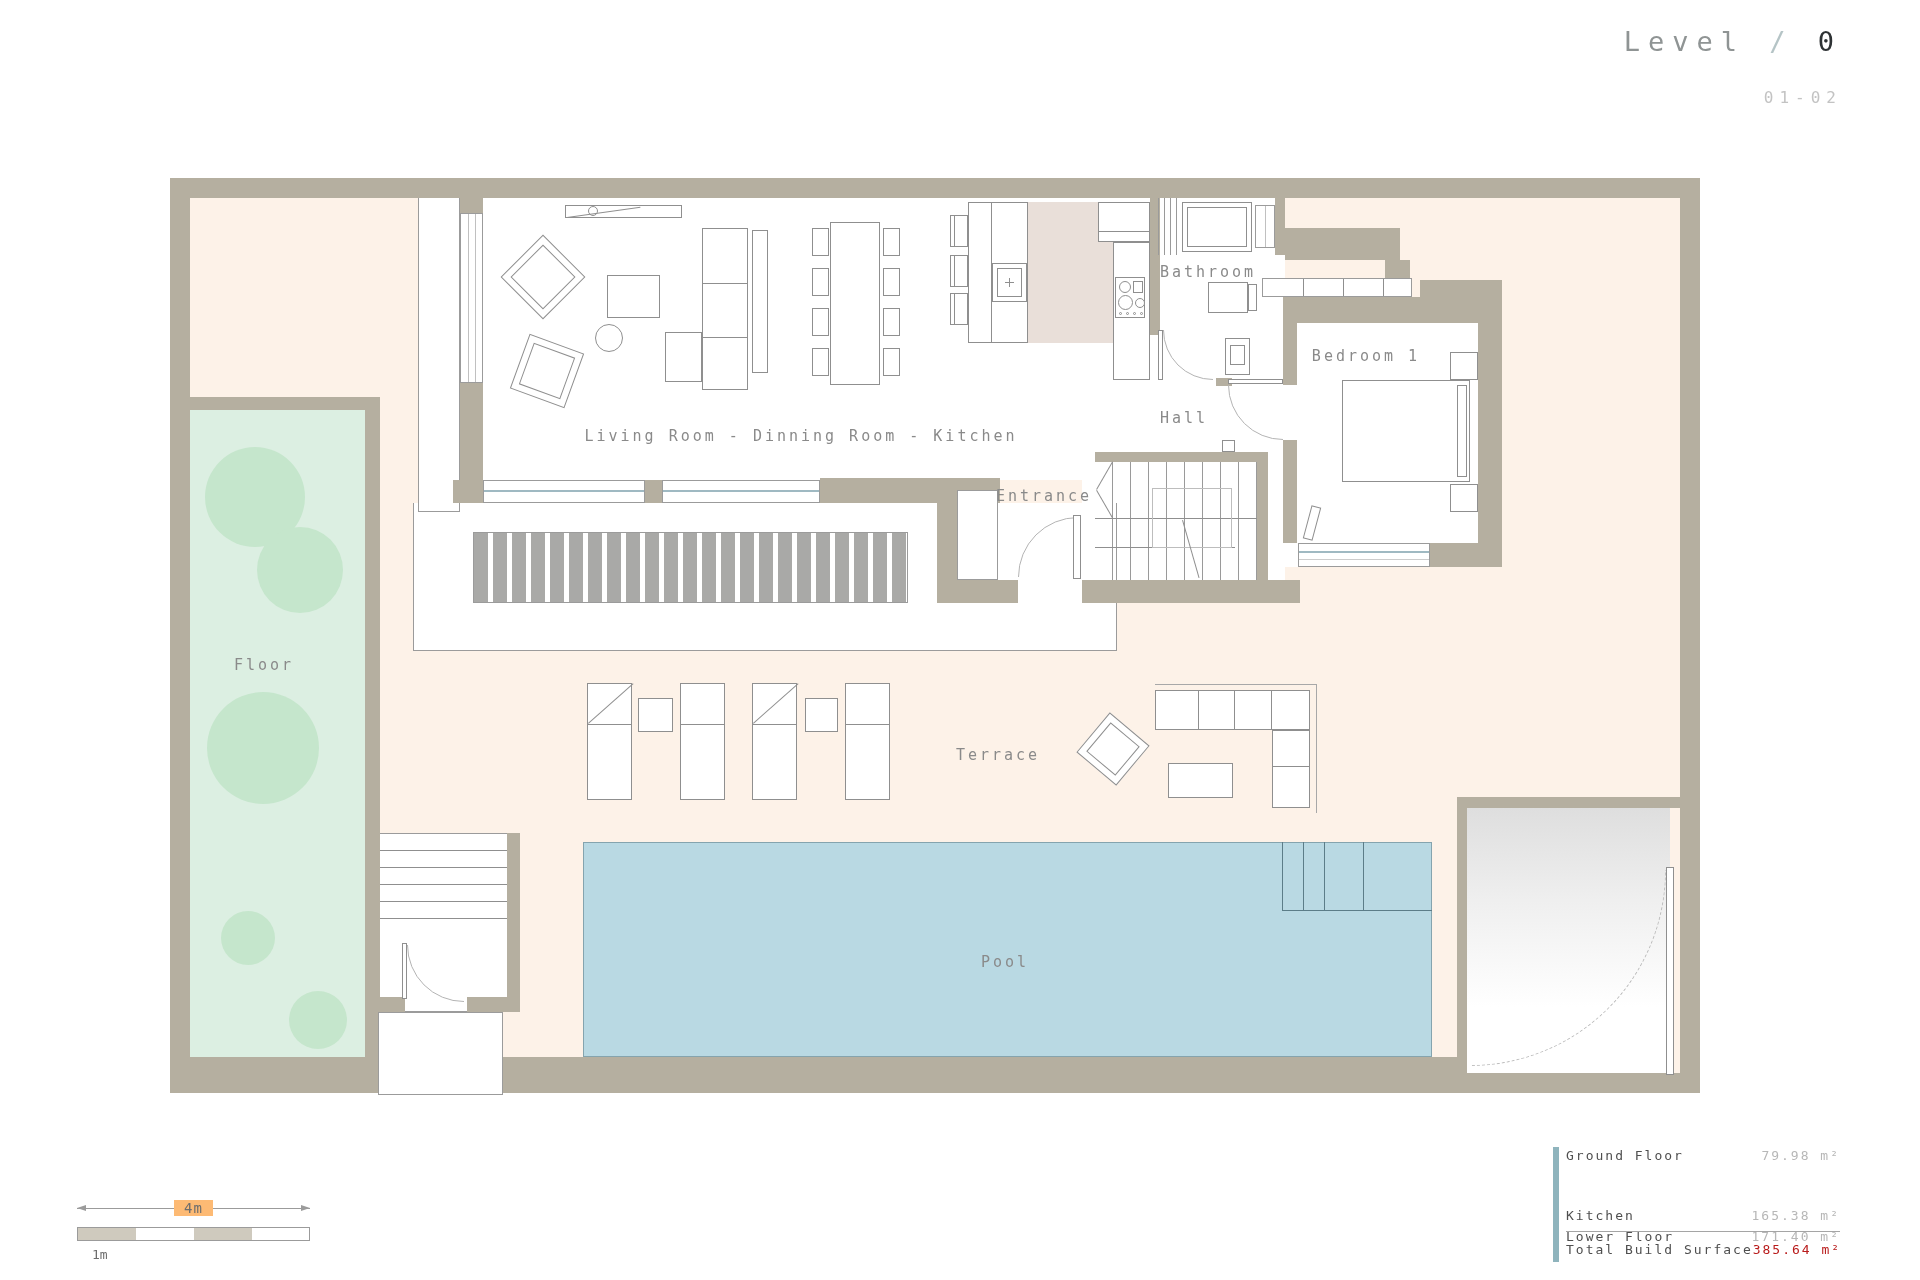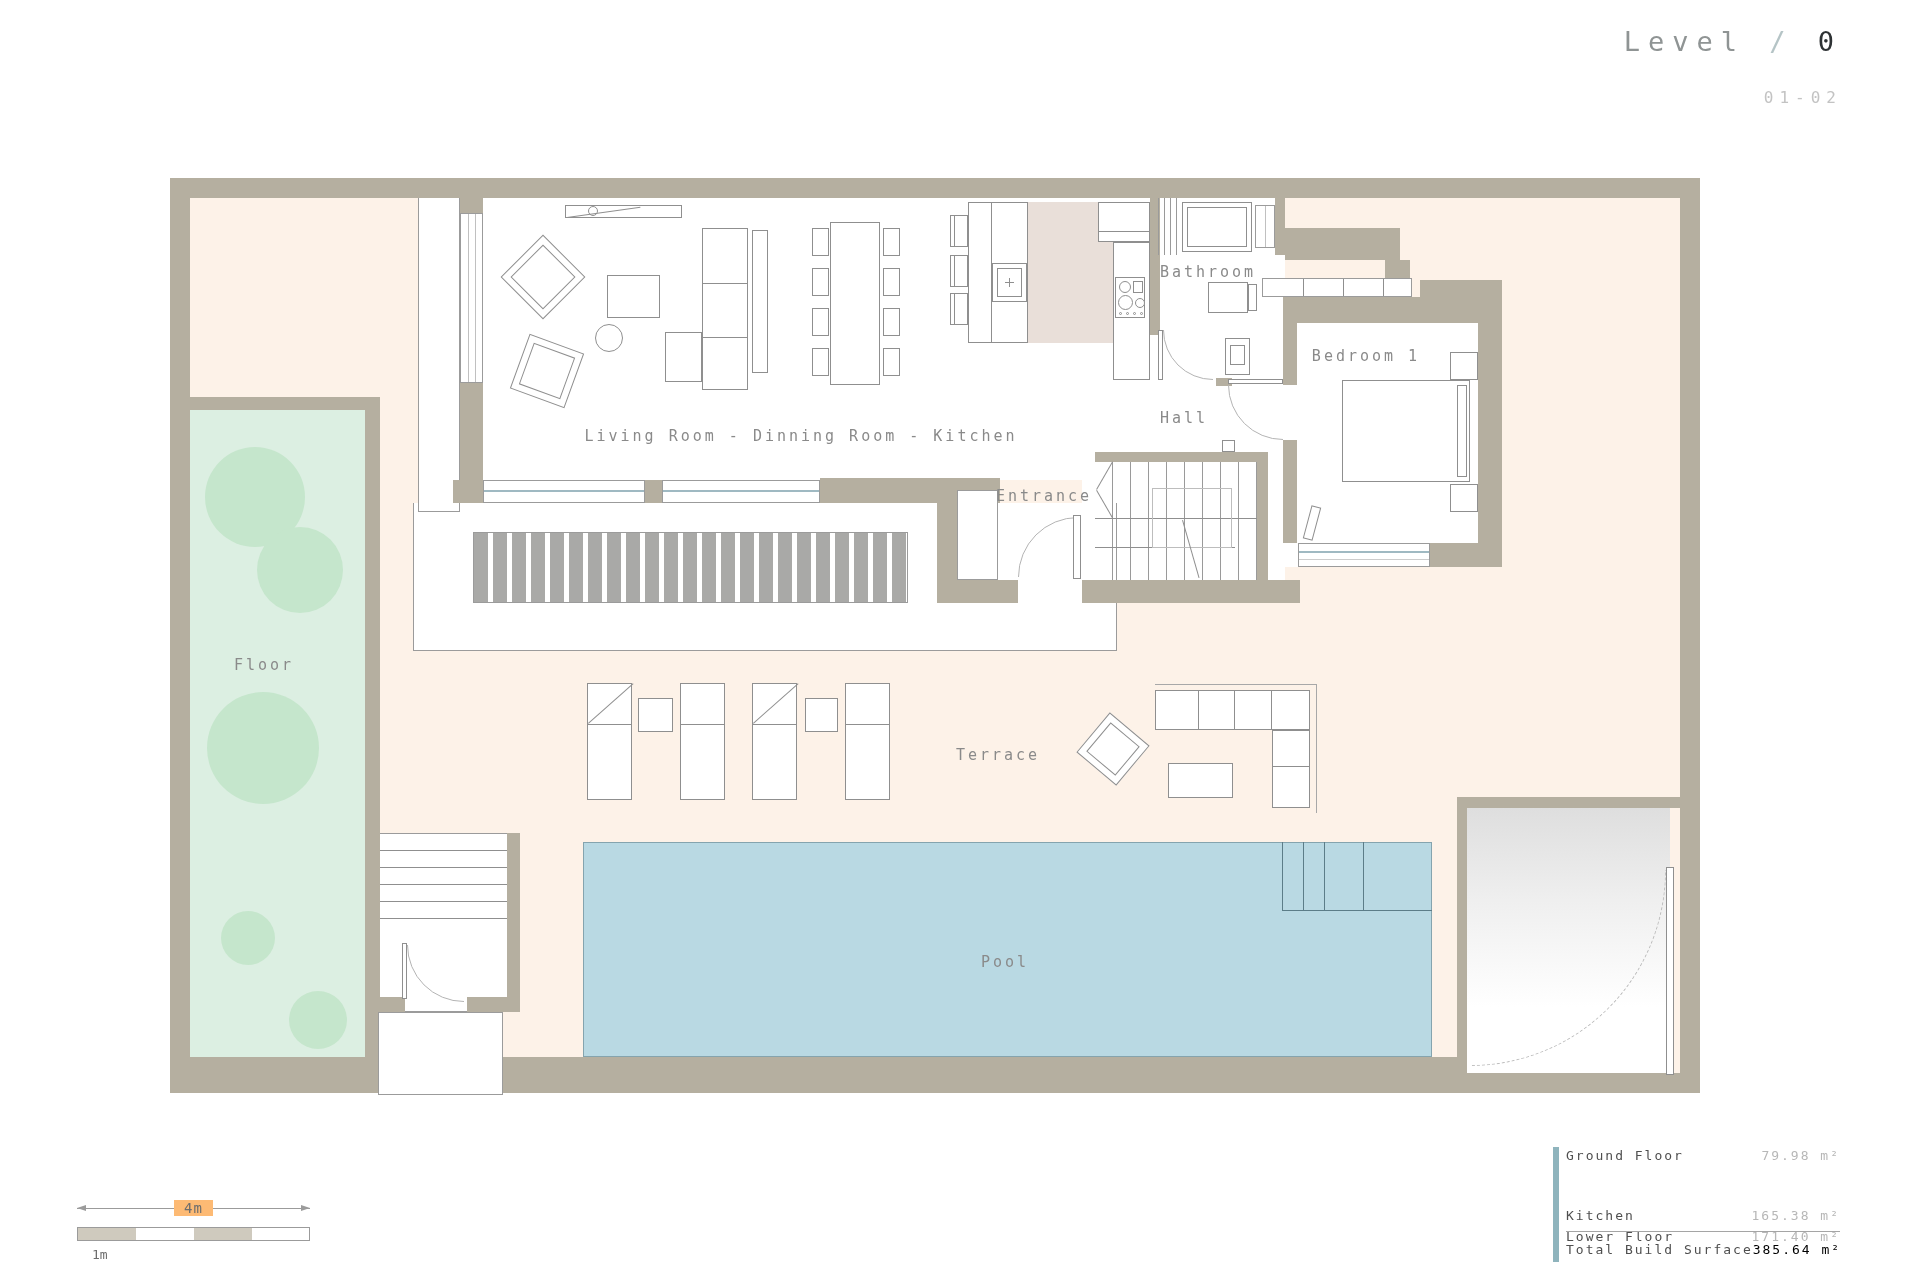--- a/index.html
+++ b/index.html
@@ -312,17 +312,17 @@
       <span class="tl">Lower Floor</span>
       <span class="tv">171.40 m²</span>
     </div>
     <div class="trow" style="left:1566px;top:1208px;">
       <span class="tl">Kitchen</span>
       <span class="tv">165.38 m²</span>
     </div>
     <div class="ln" style="left:1566px;top:1231px;width:274px;height:1px;background:#a5a5a5;"></div>
     <div class="trow" style="left:1566px;top:1242px;">
       <span class="tl">Total Build Surface</span>
-      <span class="tv" style="color:#000000;">385.64 m²</span>
+      <span class="tv" style="color:#b91c1c;">385.64 m²</span>
     </div>
   </div>
 
 </div>
 
 </body></html>

